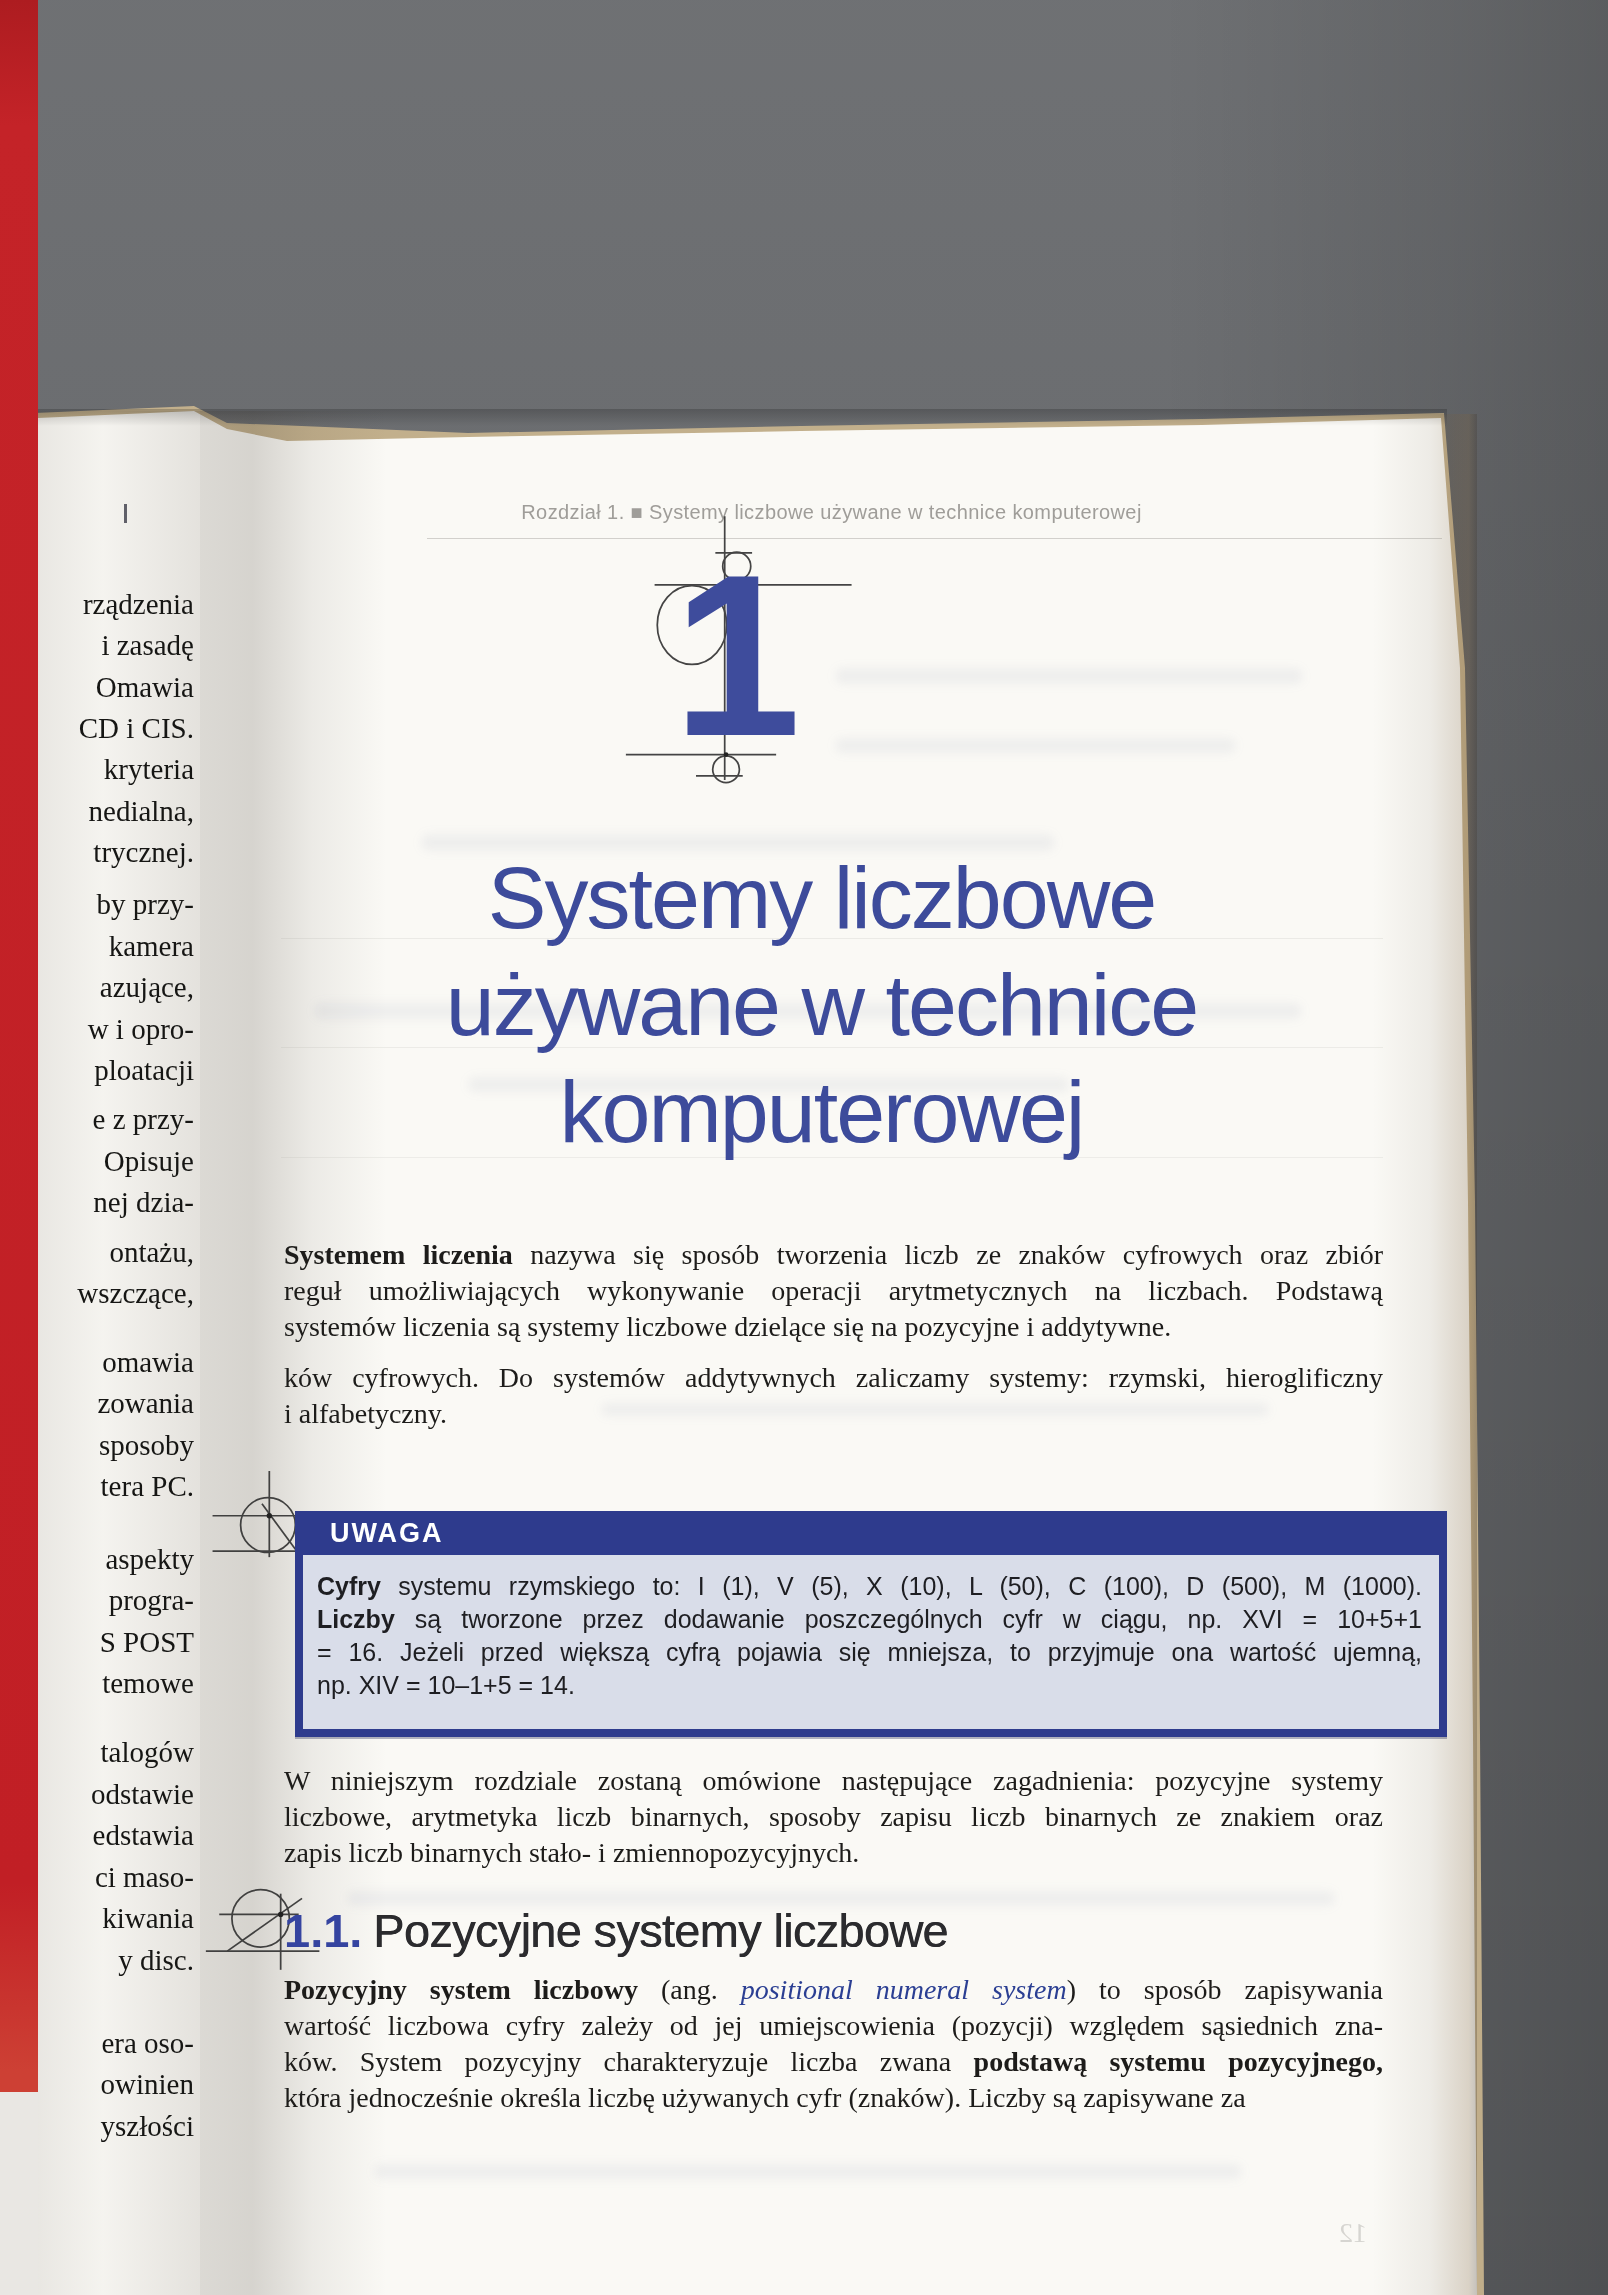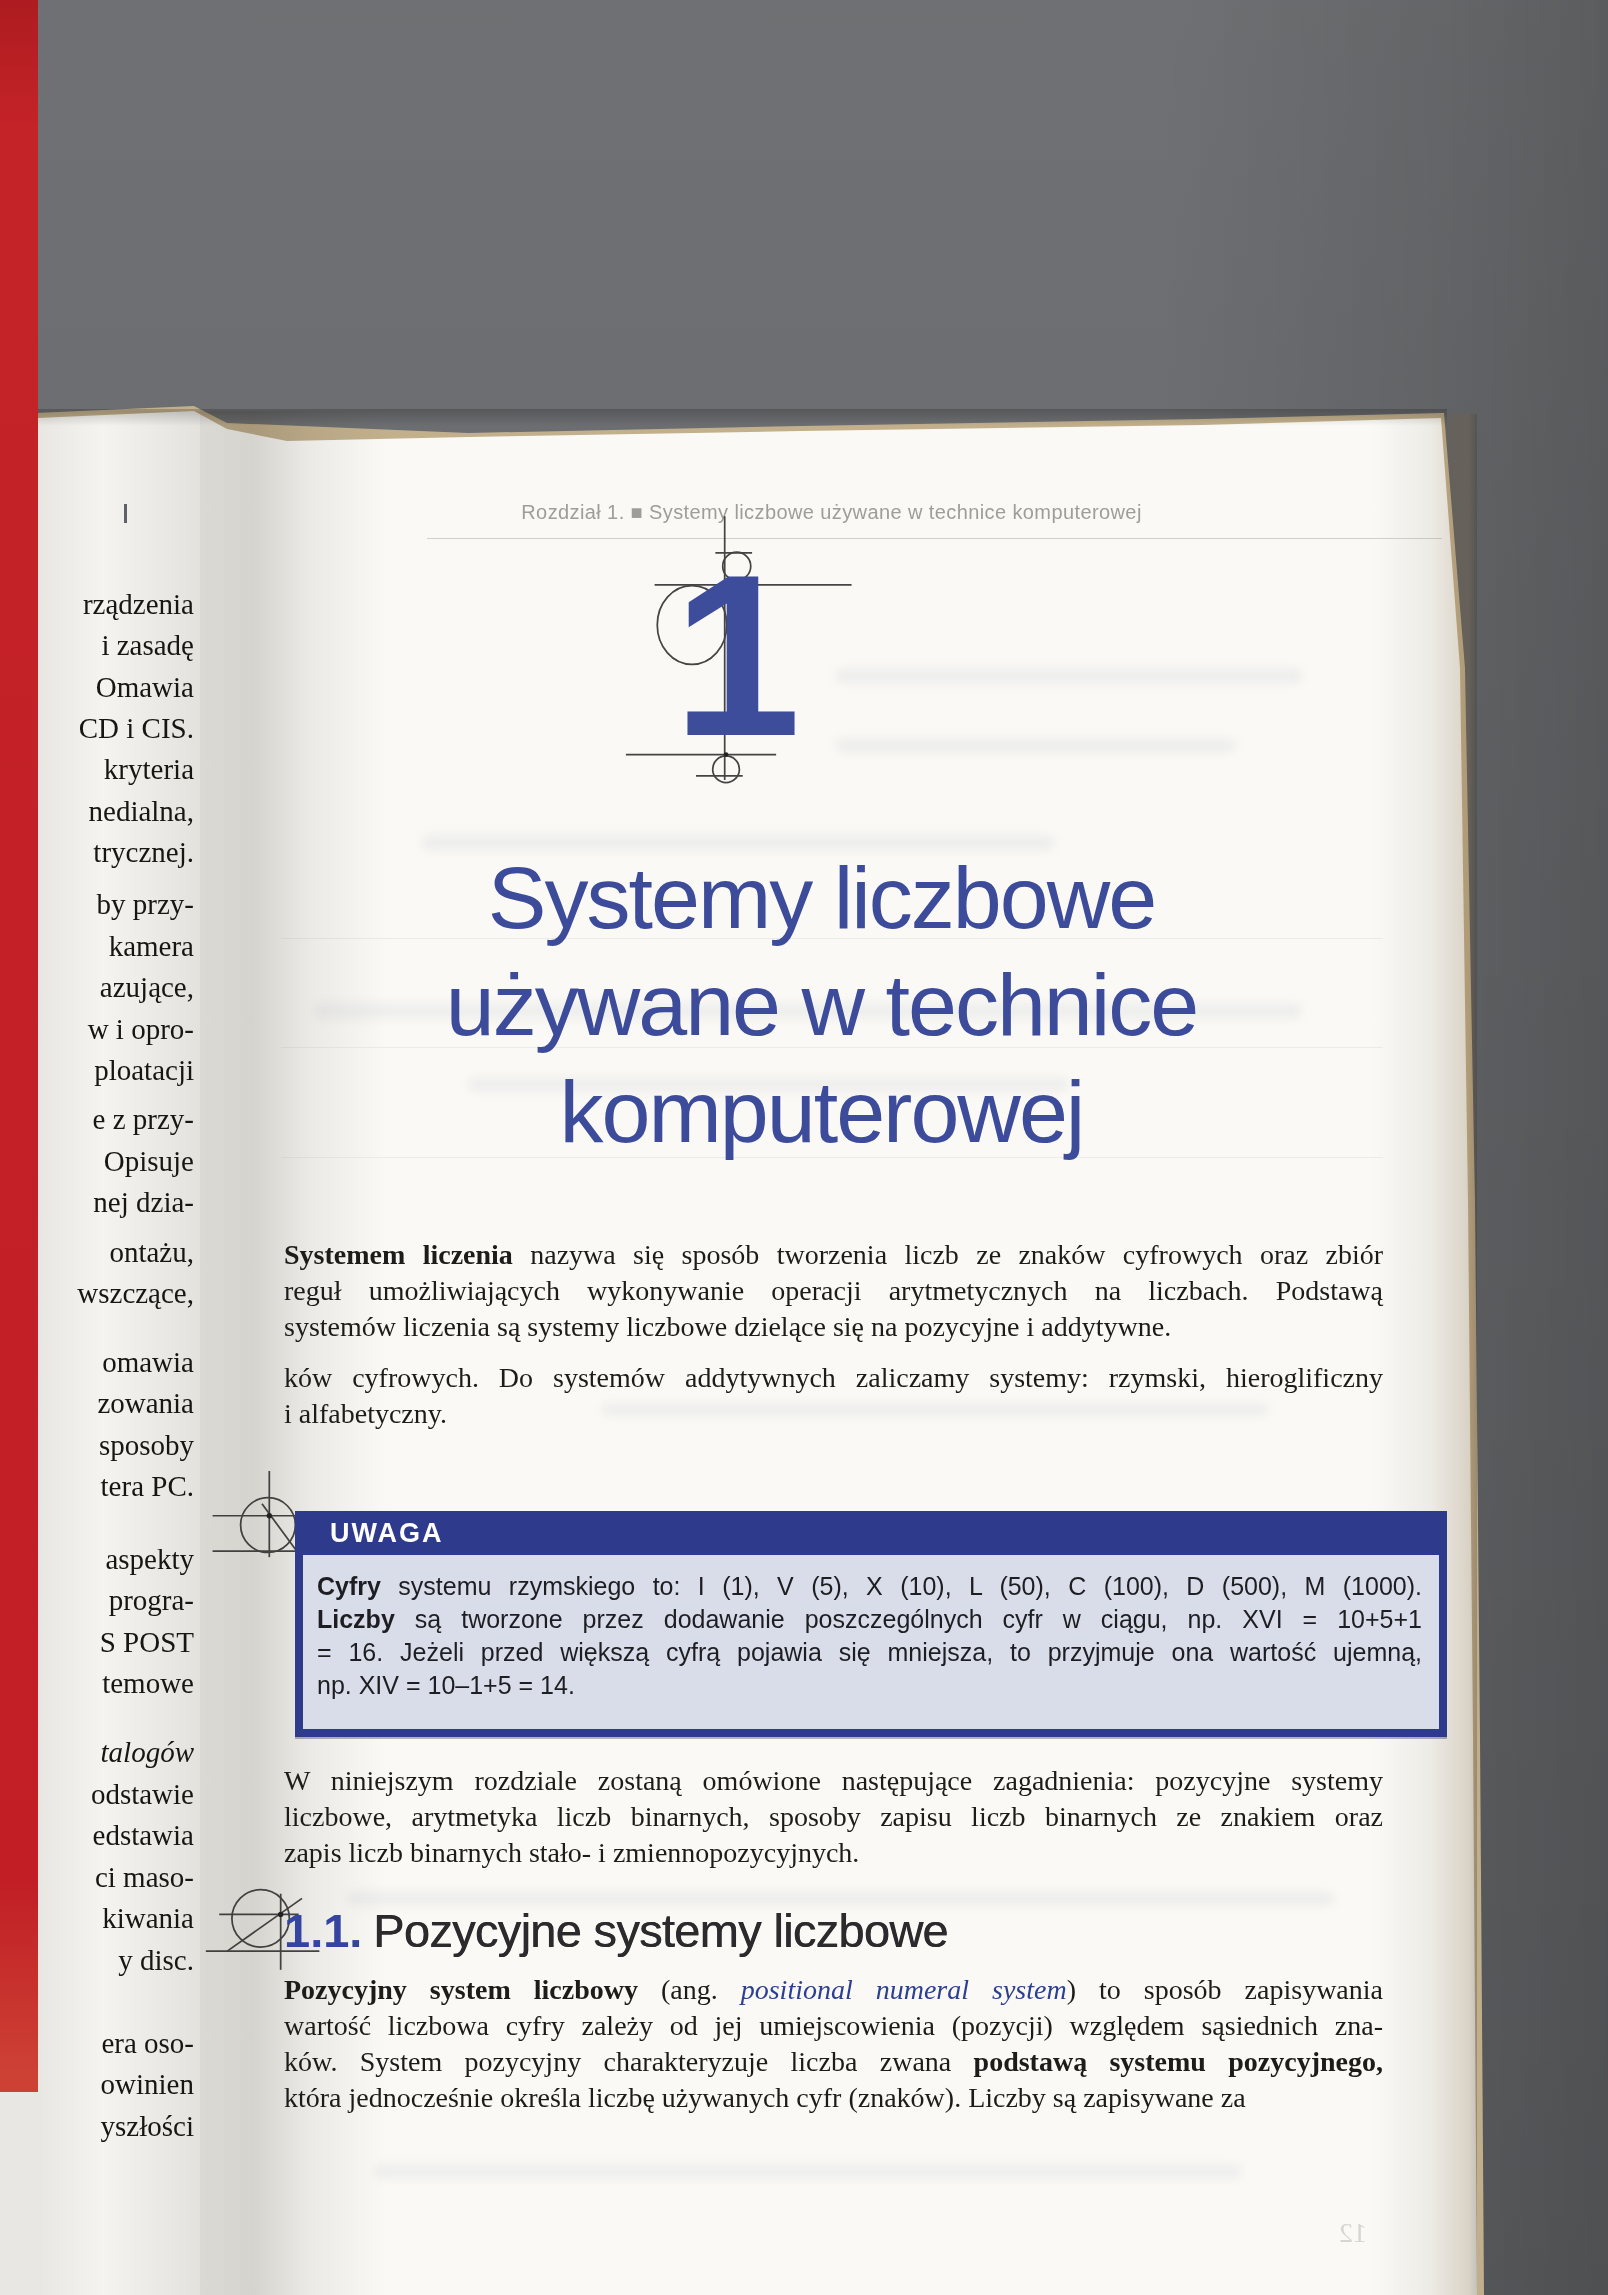--- a/index.html
+++ b/index.html
@@ -177,21 +177,21 @@
       <div class="lp-line" style="top: 1236px;">ontażu,</div>
       <div class="lp-line" style="top: 1277px;">wszczące,</div>
       <div class="lp-line" style="top: 1346px;">omawia</div>
       <div class="lp-line" style="top: 1387px;">zowania</div>
       <div class="lp-line" style="top: 1429px;">sposoby</div>
       <div class="lp-line" style="top: 1470px;">tera PC.</div>
       <div class="lp-line" style="top: 1543px;">aspekty</div>
       <div class="lp-line" style="top: 1584px;">progra-</div>
       <div class="lp-line" style="top: 1626px;">S POST</div>
       <div class="lp-line" style="top: 1667px;">temowe</div>
-      <div class="lp-line" style="top: 1736px; font-style: italic;">talogów</div>
+      <div class="lp-line" style="top: 1736px;">talogów</div>
       <div class="lp-line" style="top: 1778px;">odstawie</div>
       <div class="lp-line" style="top: 1819px;">edstawia</div>
       <div class="lp-line" style="top: 1861px;">ci maso-</div>
       <div class="lp-line" style="top: 1902px;">kiwania</div>
       <div class="lp-line" style="top: 1944px;">y disc.</div>
       <div class="lp-line" style="top: 2027px;">era oso-</div>
       <div class="lp-line" style="top: 2068px;">owinien</div>
       <div class="lp-line" style="top: 2110px;">yszłości</div>
     </div>
 

